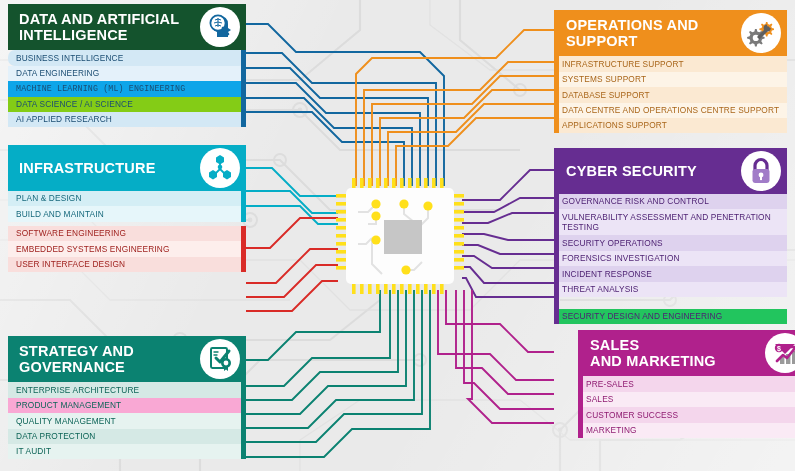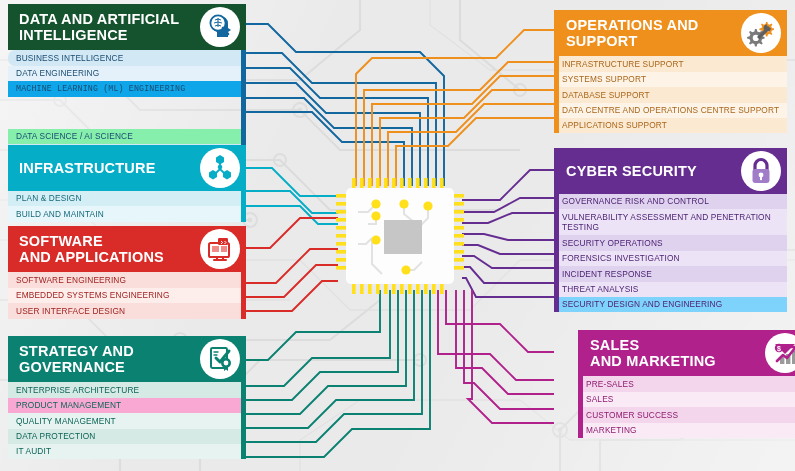--- a/index.html
+++ b/index.html
@@ -264,21 +264,21 @@
             <path d="M13 6 L13 15"></path>
           </g>
           <line x1="18" y1="16" x2="23" y2="22" stroke="#12679f" stroke-width="2.6" stroke-linecap="round"></line>
         </svg>
       </div>
     </div>
     <div class="rows">
       <div class="row" style="background: rgb(211, 232, 245); color: rgb(26, 76, 114); border-radius: 7px;">BUSINESS INTELLIGENCE</div>
       <div class="row" style="background: rgb(228, 241, 250); color: rgb(26, 76, 114);">DATA ENGINEERING</div>
       <div class="row" style="background: #0ea5e9; color: rgb(26, 76, 114); font-family: Liberation Mono, monospace;">MACHINE LEARNING (ML) ENGINEERING</div>
-      <div class="row" style="background: #86efac; color: rgb(26, 76, 114); margin-top: 32px;">DATA SCIENCE / AI SCIENCE</div>
+      <div class="row" style="background: #84cc16; color: rgb(26, 76, 114);">DATA SCIENCE / AI SCIENCE</div>
       <div class="row" style="background: rgb(211, 232, 245); color: rgb(26, 76, 114);">AI APPLIED RESEARCH</div>
     </div>
   </div>
 
   <div class="card left" style="left:8px;top:145px;width:238px;">
     <div class="spine" style="background: rgb(5, 173, 198);"></div>
     <div class="card-header" style="background: rgb(5, 173, 198);">
       <div class="card-title">
         <div>INFRASTRUCTURE</div>
       </div>
@@ -299,36 +299,20 @@
       </div>
     </div>
     <div class="rows">
       <div class="row" style="background: rgb(212, 238, 245); color: rgb(23, 105, 124);">PLAN &amp; DESIGN</div>
       <div class="row" style="background: rgb(230, 246, 250); color: rgb(23, 105, 124);">BUILD AND MAINTAIN</div>
     </div>
   </div>
 
   <div class="card left" style="left:8px;top:226px;width:238px;">
     <div class="spine" style="background: rgb(217, 43, 39);"></div>
-    <div class="card-header" style="background: rgb(217, 43, 39);">
-      <div class="card-title">
-        <div>SOFTWARE</div>
-        <div>AND APPLICATIONS</div>
-      </div>
-      <div class="icon-wrap">
-        <svg width="30" height="30" viewBox="0 0 30 30">
-          <rect x="4" y="9" width="20" height="14" rx="1.6" fill="#fff" stroke="#d92b27" stroke-width="2"></rect>
-          <path d="M12 23 L12 26 M18 23 L18 26 M9 26 L21 26" stroke="#d92b27" stroke-width="2" fill="none" stroke-linecap="round"></path>
-          <rect x="7" y="12" width="7" height="6" fill="#f28b88"></rect>
-          <rect x="16" y="12" width="6" height="6" fill="#f28b88"></rect>
-          <rect x="13" y="4" width="10" height="7" rx="1.2" fill="#d92b27"></rect>
-          <path d="M16 7 L17.6 8.5 L16 10 M19.5 7 L21 8.5 L19.5 10" stroke="#fff" stroke-width="1" fill="none"></path>
-        </svg>
-      </div>
-    </div>
     <div class="rows">
       <div class="row" style="background: rgb(249, 222, 220); color: rgb(160, 35, 32);">SOFTWARE ENGINEERING</div>
       <div class="row" style="background: rgb(253, 238, 236); color: rgb(160, 35, 32);">EMBEDDED SYSTEMS ENGINEERING</div>
       <div class="row" style="background: rgb(249, 222, 220); color: rgb(160, 35, 32);">USER INTERFACE DESIGN</div>
     </div>
   </div>
 
   <div class="card left" style="left:8px;top:336px;width:238px;">
     <div class="spine" style="background: rgb(11, 130, 113);"></div>
     <div class="card-header" style="background: rgb(11, 130, 113);">
@@ -402,21 +386,21 @@
         </svg>
       </div>
     </div>
     <div class="rows">
       <div class="row" style="background: rgb(222, 210, 238); color: rgb(78, 34, 115);">GOVERNANCE RISK AND CONTROL</div>
       <div class="row" style="background: rgb(236, 228, 246); color: rgb(78, 34, 115);">VULNERABILITY ASSESSMENT AND PENETRATION TESTING</div>
       <div class="row" style="background: rgb(222, 210, 238); color: rgb(78, 34, 115);">SECURITY OPERATIONS</div>
       <div class="row" style="background: rgb(236, 228, 246); color: rgb(78, 34, 115);">FORENSICS INVESTIGATION</div>
       <div class="row" style="background: rgb(222, 210, 238); color: rgb(78, 34, 115);">INCIDENT RESPONSE</div>
       <div class="row" style="background: rgb(236, 228, 246); color: rgb(78, 34, 115);">THREAT ANALYSIS</div>
-      <div class="row" style="background: #7dd3fc; color: rgb(78, 34, 115);">SECURITY DESIGN AND ENGINEERING</div>
+      <div class="row" style="background: #22c55e; color: rgb(78, 34, 115); margin-top: 12px;">SECURITY DESIGN AND ENGINEERING</div>
     </div>
   </div>
 
   <div class="card right" style="left:554px;top:330px;width:233px;margin-left:24px;">
     <div class="spine" style="background: rgb(176, 33, 140);"></div>
     <div class="card-header" style="background: rgb(176, 33, 140);">
       <div class="card-title">
         <div>SALES</div>
         <div>AND MARKETING</div>
       </div>

